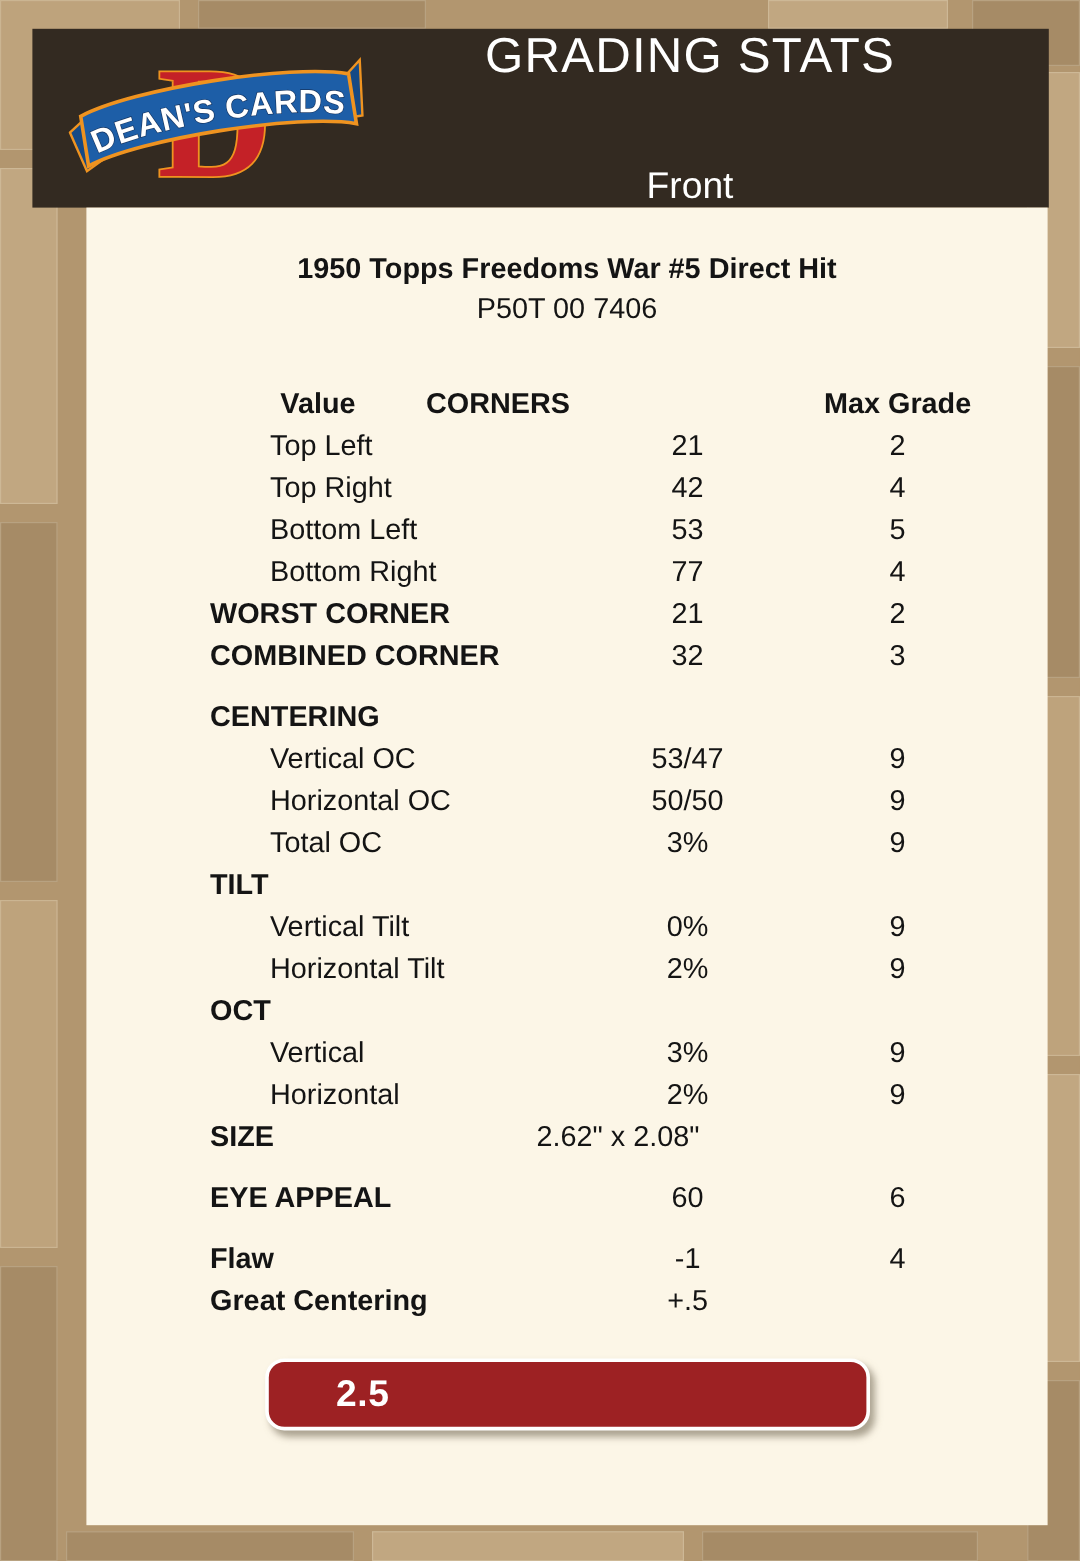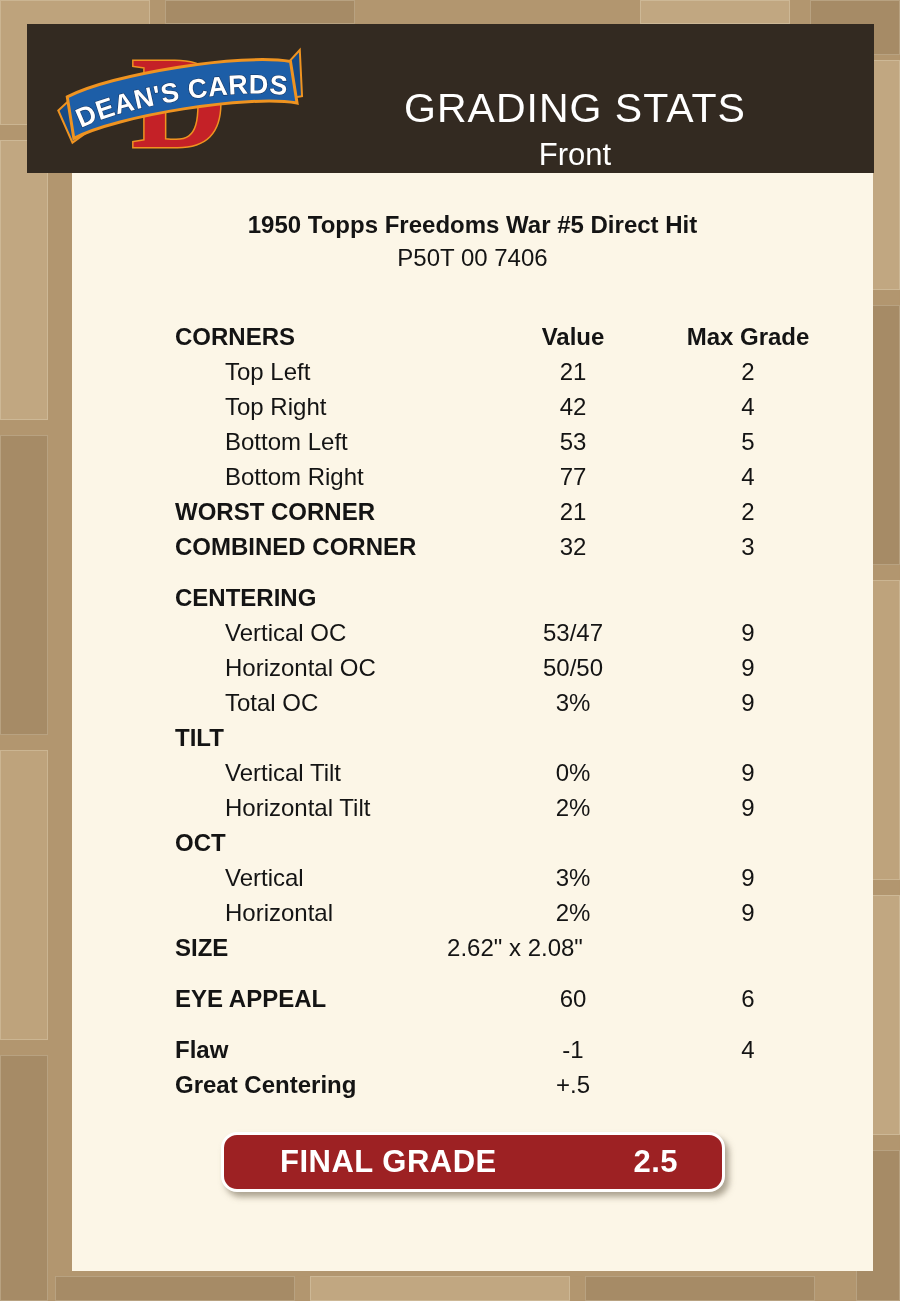--- a/index.html
+++ b/index.html
@@ -32,21 +32,21 @@
   .t15{left:310px;top:1276px;width:260px;height:25px;}
   .t16{left:585px;top:1276px;width:230px;height:25px;}
 
   .header-bar {
     position:absolute; left:27px; top:24px; width:847px; height:149px;
     background:var(--header-bg,#332a21);
   }
   .logo { position:absolute; left:30px; top:5px; width:250px; height:140px; }
   .header-titles {
     position:absolute; left:348px; top:0; width:400px; height:149px;
-    display:flex; flex-direction:column; align-items:center; justify-content:flex-end;
+    display:flex; flex-direction:column; align-items:center; justify-content:space-between;
     color:#ffffff; text-align:center;
   }
   .header-title { font-size:41px; letter-spacing:1px; line-height:1.1; }
   .header-sub   { font-size:31px; margin-top:6px; }
 
   .panel {
     position:absolute; left:49px; top:173px; width:801px; height:1098px;
     background:var(--panel-bg,#fcf6e7);
     margin-left:23px;
   }
@@ -119,22 +119,22 @@
     </div>
   </div>
 
   <div class="panel">
     <div class="card-title">1950 Topps Freedoms War #5  Direct Hit</div>
     <div class="card-serial">P50T 00 7406</div>
 
     <div class="stats">
       <div>
           <div class="row head">
+            <div class="cell value">Value</div>
             <div class="cell label">CORNERS</div>
-            <div class="cell value">Value</div>
             <div class="cell max">Max Grade</div>
           </div>
           <div class="row item">
             <div class="cell label">Top Left</div>
             <div class="cell value">21</div>
             <div class="cell max">2</div>
           </div>
           <div class="row item">
             <div class="cell label">Top Right</div>
             <div class="cell value">42</div>
@@ -230,18 +230,17 @@
           </div>
           <div class="row section">
             <div class="cell label">Great Centering</div>
             <div class="cell value">+.5</div>
             <div class="cell max"></div>
           </div>
         </div>
     </div>
 
     <div class="final-grade">
-      <span class="fg-label">FINAL GRADE</span>
       <span class="fg-value">2.5</span>
     </div>
   </div>
 
 </div>
 
 </body></html>

